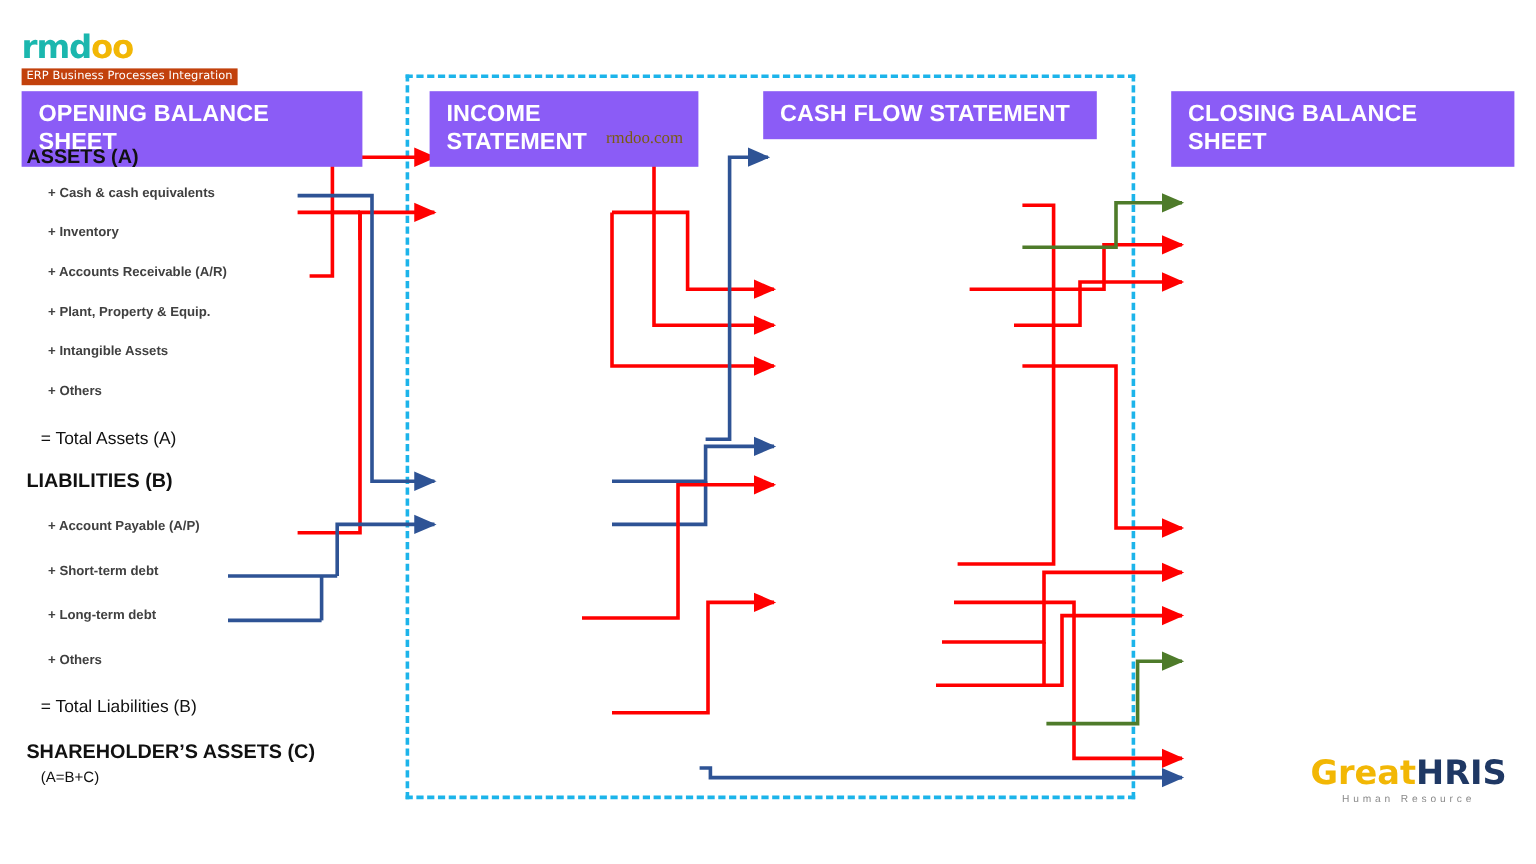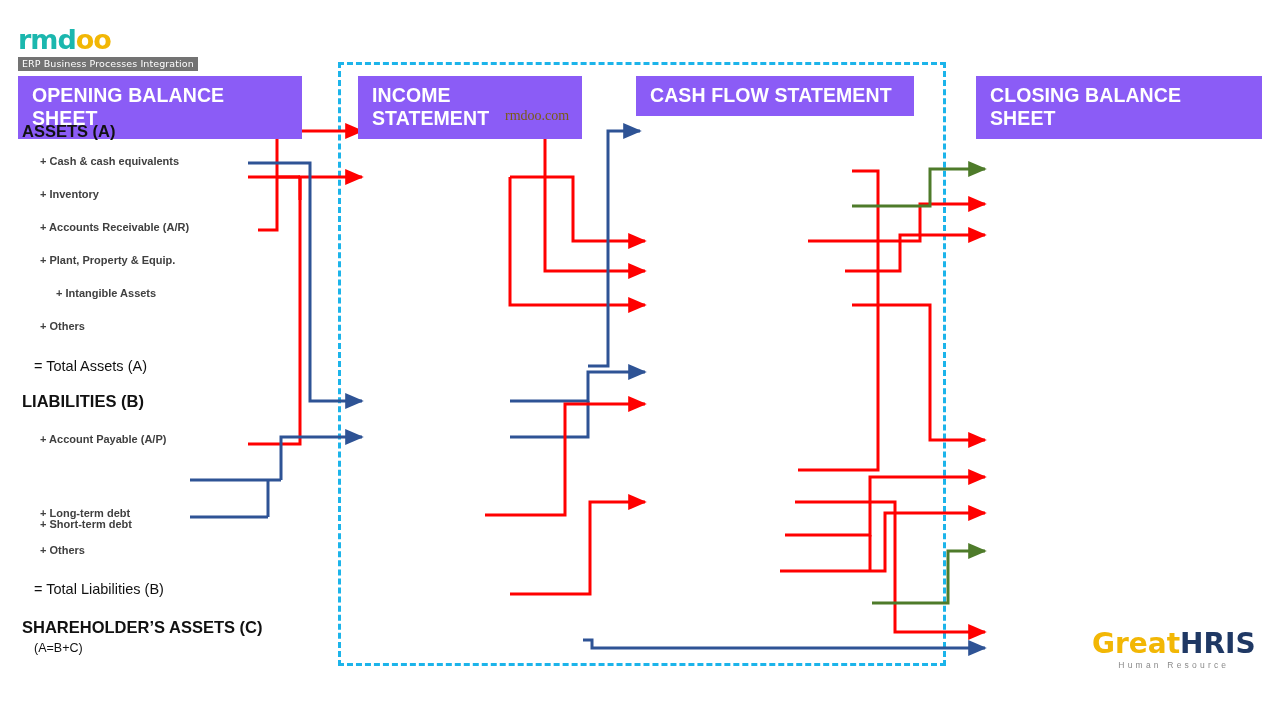--- a/index.html
+++ b/index.html
@@ -20,21 +20,21 @@
   
   #wires{position:absolute;left:0;top:0;width:1280px;height:720px;z-index:2;
          pointer-events:none;}
 
   
   .logo-rmdoo{position:absolute;left:18px;top:26px;z-index:4;}
   .logo-rmdoo .word{font-family:"DejaVu Sans",sans-serif;font-weight:bold;
     font-size:27px;letter-spacing:-1px;line-height:1;}
   .logo-rmdoo .t1{color:#1BB7AE;}
   .logo-rmdoo .t2{color:#F2B705;}
-  .logo-tag{background:#737373;color:#ffffff;font-size:9.5px;
+  .logo-tag{background:#c2410c;color:#ffffff;font-size:9.5px;
     padding:1px 4px 2px 4px;display:inline-block;margin-top:1px;
     font-family:"DejaVu Sans",sans-serif;letter-spacing:.1px;}
 
   .logo-hris{position:absolute;left:1092px;top:630px;z-index:4;text-align:center;}
   .logo-hris .l1{font-size:28px;font-weight:bold;line-height:1;
      font-family:"DejaVu Sans",sans-serif;}
   .logo-hris .g{color:#F2B705;}
   .logo-hris .h{color:#1F3864;}
   .logo-hris .l2{font-size:8.5px;color:#8a8a8a;letter-spacing:3.2px;margin-top:2px;}
 
@@ -138,27 +138,27 @@
 
   <div class="col" style="left:18px;top:76px;width:284px;">
     <div class="col-head">OPENING BALANCE SHEET</div>
   </div>
   <div class="col rows" style="left:18px;top:76px;width:310px;height:600px;text-decoration:underline;">
     <div class="row r-section" style="left:4px;top:47px;">ASSETS (A)</div>
     <div class="row r-item" style="left:22px;top:80px;">+ Cash &amp; cash equivalents</div>
     <div class="row r-item" style="left:22px;top:113px;">+ Inventory</div>
     <div class="row r-item" style="left:22px;top:146px;">+ Accounts Receivable (A/R)</div>
     <div class="row r-item" style="left:22px;top:179px;">+ Plant, Property &amp; Equip.</div>
-    <div class="row r-item" style="left:22px;top:212px;margin-left:16px;">+ Intangible Assets</div>
+    <div class="row r-item" style="left:22px;top:212px;">+ Intangible Assets</div>
     <div class="row r-item" style="left:22px;top:245px;">+ Others</div>
     <div class="row r-total" style="left:16px;top:283px;">= Total Assets (A)</div>
 
     <div class="row r-section" style="left:4px;top:317px;">LIABILITIES  (B)</div>
     <div class="row r-item" style="left:22px;top:358px;">+ Account  Payable (A/P)</div>
-    <div class="row r-item" style="left:22px;top:395px;margin-top:48px;">+ Short-term  debt</div>
+    <div class="row r-item" style="left:22px;top:395px;">+ Short-term  debt</div>
     <div class="row r-item" style="left:22px;top:432px;">+ Long-term  debt</div>
     <div class="row r-item" style="left:22px;top:469px;">+ Others</div>
     <div class="row r-total" style="left:16px;top:506px;">= Total Liabilities (B)</div>
 
     <div class="row r-section" style="left:4px;top:543px;">SHAREHOLDER’S ASSETS (C)</div>
     <div class="row r-sub" style="left:16px;top:566px;">(A=B+C)</div>
   </div>
 
   <div class="col" style="left:358px;top:76px;width:224px;">
     <div class="col-head">INCOME STATEMENT</div>

